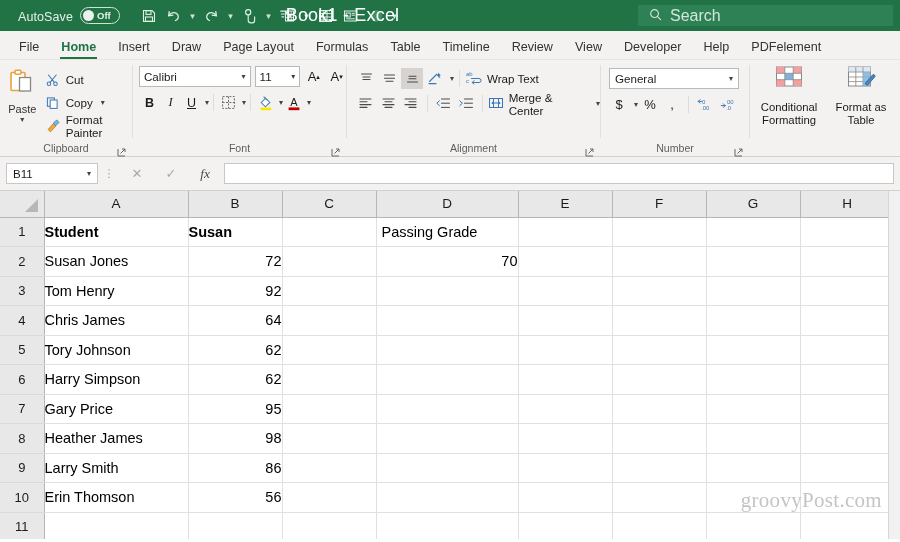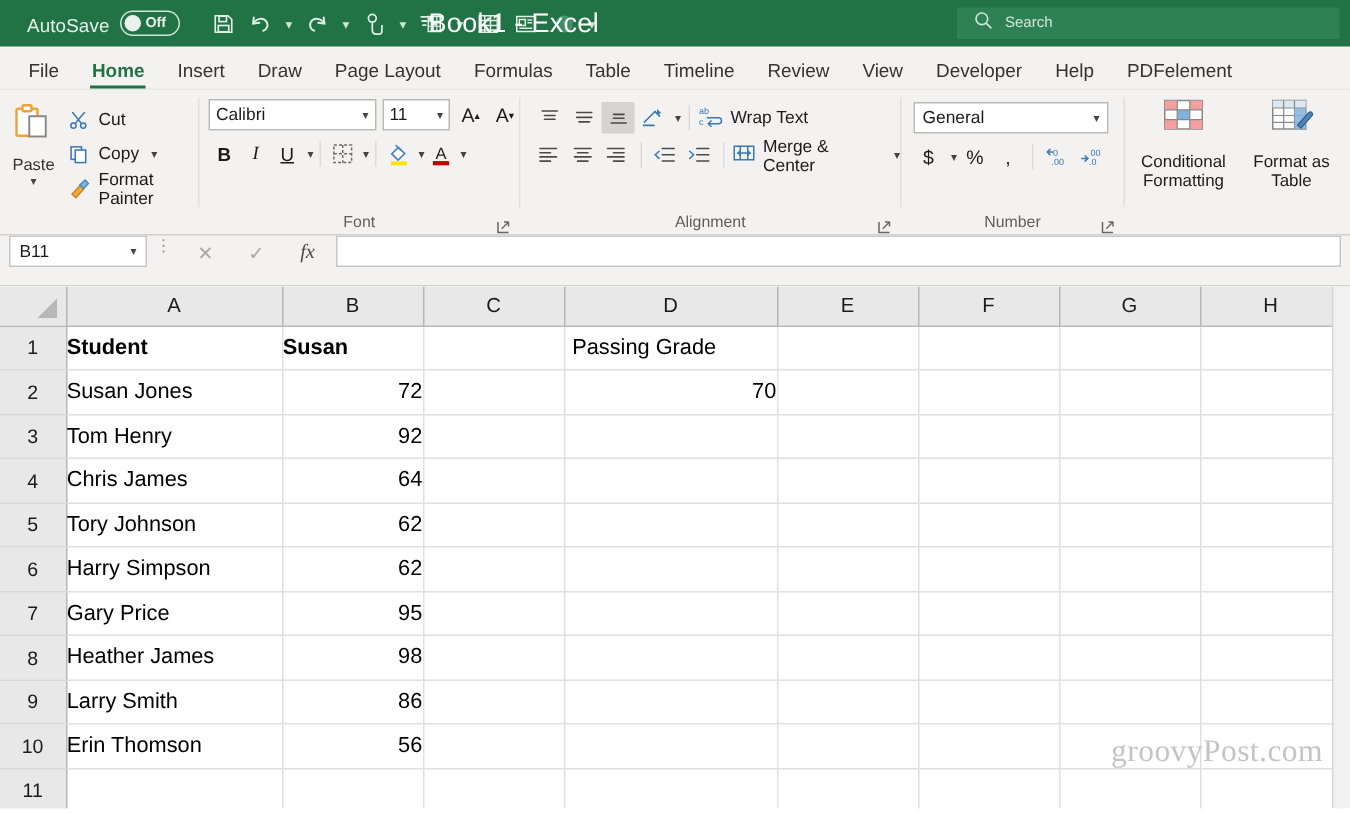--- a/index.html
+++ b/index.html
@@ -32,21 +32,21 @@
   .title-center{
     position:absolute; left:0; right:0; top:0; height:31px;
     display:flex; align-items:center; justify-content:center; pointer-events:none;
   }
   .wb-title{ font-size:18px; color:#ffffff; letter-spacing:.2px; margin-right:215px;}
   .searchbox{
     position:absolute; right:7px; top:5px; width:255px; height:21px;
     background:#2e8055; display:flex; align-items:center; gap:8px; padding-left:11px;
   }
   .searchbox .sicon{ flex:none; }
-  .search-ph{ font-size:10px; color:#d3e6da; }
+  .search-ph{ font-size:16px; color:#d3e6da; }
 
   
   .tabs{
     height:29px; background:#f3f2f1; display:flex; align-items:flex-end;
     padding-left:8px; gap:0px; border-bottom:1px solid #e7e6e5;
   }
   .tab{
     font-size:12.6px; color:#333333; padding:0 11px 5px 11px; line-height:1;
     position:relative; white-space:nowrap;
   }
@@ -129,21 +129,21 @@
   .nbtn{ height:21px; min-width:20px; display:flex; align-items:center; justify-content:center;
     font-size:13px; color:#1b1b1b; padding:0 2px;}
 
   
   .g-styles{ flex:1; display:flex; align-items:flex-start; padding:4px 0 0 8px; gap:10px;}
   .bigbtn{ width:62px; display:flex; flex-direction:column; align-items:center; }
   .bigbtn .lbl{ font-size:11.3px; color:#1b1b1b; text-align:center; line-height:13px; margin-top:3px;}
 
   
   .fbar{
-    height:34px; background:#f3f2f1; display:flex; align-items:flex-start;
+    height:34px; background:#f3f2f1; display:flex; align-items:center;
     padding:0 6px; gap:0px; border-bottom:1px solid #d2d0ce;
   }
   .namebox{
     width:92px; height:21px; background:#fff; border:1px solid #c7c7c7;
     display:flex; align-items:center; padding:0 6px; font-size:11.6px; color:#1b1b1b;
   }
   .namebox .v{ flex:1; }
   .fb-dots{ width:22px; text-align:center; color:#9a9a9a; font-size:11px; letter-spacing:0; }
   .fb-btn{ width:34px; height:22px; display:flex; align-items:center; justify-content:center;
     font-size:13px; color:#a9a9a9;}
@@ -339,20 +339,30 @@
         <div class="cmd">
           <span class="ic">
             <svg width="14" height="14" viewBox="0 0 14 14" fill="none">
               <path d="M2 10.5 7.5 4.5l2.5 2.3-5.4 6z" fill="#f0a93d" stroke="#c98222" stroke-width=".9"></path>
               <path d="M7.2 4.2 10.8 1l2.2 2.4-3.4 3.4z" fill="#7fb3dd" stroke="#4c85b8" stroke-width=".9"></path>
             </svg>
           </span>
           <span>Format Painter</span>
         </div>
       </div>
+    </div>
+    <div class="group-label">
+      <span>Clipboard</span>
+      <span class="dlg">
+        <svg width="9" height="9" viewBox="0 0 9 9" fill="none" stroke="#666" stroke-width="1">
+          <path d="M1 1v7h7"></path>
+            <path d="M8 1 3.5 5.5"></path>
+            <path d="M8 1v3M8 1H5"></path>
+        </svg>
+      </span>
     </div>
   </div>
   <div class="sep"></div>
 
   <div class="group g-font">
     <div class="group-body" style="flex-direction:column; align-items:stretch; padding-top:4px;">
       <div class="font-row1">
         <div class="fname">
           <span class="v">Calibri</span>
           <span class="mini-car">▾</span>

